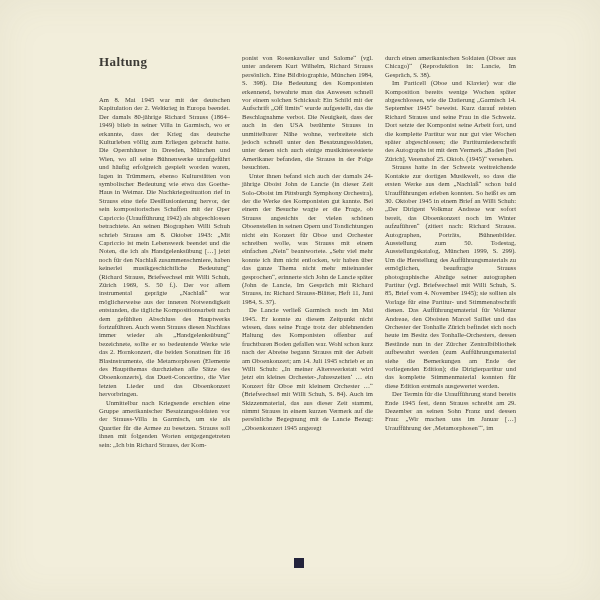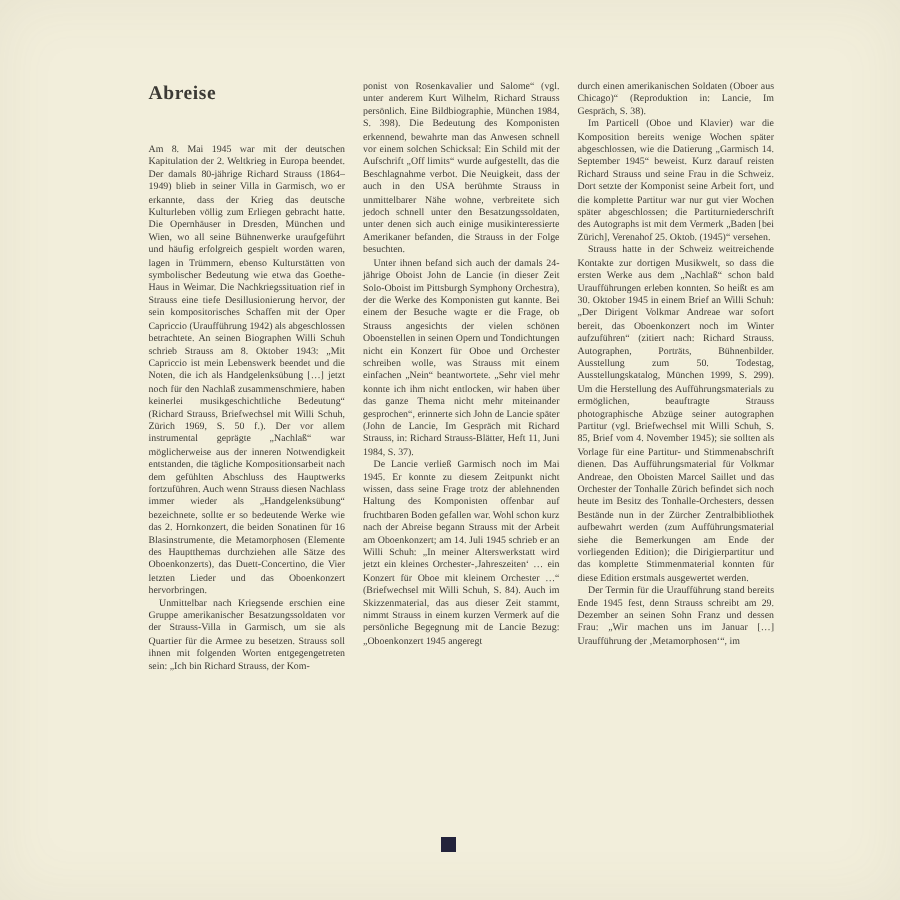--- a/index.html
+++ b/index.html
@@ -45,21 +45,21 @@
     width:10px;height:10px;
     background:var(--mark);
   }
 </style>
 </head>
 <body>
 
 <main class="textblock">
 
   <section class="col">
-    <h1 class="page-title">Abreise</h1>
+    <h1 class="page-title">Haltung</h1>
     <p>Am 8. Mai 1945 war mit der deutschen Kapitulation der 2. Weltkrieg in Europa beendet. Der damals 80-jährige Richard Strauss (1864–1949) blieb in seiner Villa in Garmisch, wo er erkannte, dass der Krieg das deutsche Kulturleben völlig zum Erliegen gebracht hatte. Die Opernhäuser in Dresden, München und Wien, wo all seine Bühnenwerke uraufgeführt und häufig erfolgreich gespielt worden waren, lagen in Trümmern, ebenso Kulturstätten von symbolischer Bedeutung wie etwa das Goethe-Haus in Weimar. Die Nachkriegssituation rief in Strauss eine tiefe Desillusionierung hervor, der sein kompositorisches Schaffen mit der Oper Capriccio (Uraufführung 1942) als abgeschlossen betrachtete. An seinen Biographen Willi Schuh schrieb Strauss am 8. Oktober 1943: „Mit Capriccio ist mein Lebenswerk beendet und die Noten, die ich als Handgelenksübung […] jetzt noch für den Nachlaß zusammenschmiere, haben keinerlei musikgeschichtliche Bedeutung“ (Richard Strauss, Briefwechsel mit Willi Schuh, Zürich 1969, S. 50 f.). Der vor allem instrumental geprägte „Nachlaß“ war möglicherweise aus der inneren Notwendigkeit entstanden, die tägliche Kompositionsarbeit nach dem gefühlten Abschluss des Hauptwerks fortzuführen. Auch wenn Strauss diesen Nachlass immer wieder als „Handgelenksübung“ bezeichnete, sollte er so bedeutende Werke wie das 2. Hornkonzert, die beiden Sonatinen für 16 Blasinstrumente, die Metamorphosen (Elemente des Hauptthemas durchziehen alle Sätze des Oboenkonzerts), das Duett-Concertino, die Vier letzten Lieder und das Oboenkonzert hervorbringen.</p>
     <p class="indent">Unmittelbar nach Kriegsende erschien eine Gruppe amerikanischer Besatzungssoldaten vor der Strauss-Villa in Garmisch, um sie als Quartier für die Armee zu besetzen. Strauss soll ihnen mit folgenden Worten entgegengetreten sein: „Ich bin Richard Strauss, der Kom-</p>
   </section>
 
   <section class="col">
     <p>ponist von Rosenkavalier und Salome“ (vgl. unter anderem Kurt Wilhelm, Richard Strauss persönlich. Eine Bildbiographie, München 1984, S. 398). Die Bedeutung des Komponisten erkennend, bewahrte man das Anwesen schnell vor einem solchen Schicksal: Ein Schild mit der Aufschrift „Off limits“ wurde aufgestellt, das die Beschlagnahme verbot. Die Neuigkeit, dass der auch in den USA berühmte Strauss in unmittelbarer Nähe wohne, verbreitete sich jedoch schnell unter den Besatzungssoldaten, unter denen sich auch einige musikinteressierte Amerikaner befanden, die Strauss in der Folge besuchten.</p>
     <p class="indent">Unter ihnen befand sich auch der damals 24-jährige Oboist John de Lancie (in dieser Zeit Solo-Oboist im Pittsburgh Symphony Orchestra), der die Werke des Komponisten gut kannte. Bei einem der Besuche wagte er die Frage, ob Strauss angesichts der vielen schönen Oboenstellen in seinen Opern und Tondichtungen nicht ein Konzert für Oboe und Orchester schreiben wolle, was Strauss mit einem einfachen „Nein“ beantwortete. „Sehr viel mehr konnte ich ihm nicht entlocken, wir haben über das ganze Thema nicht mehr miteinander gesprochen“, erinnerte sich John de Lancie später (John de Lancie, Im Gespräch mit Richard Strauss, in: Richard Strauss-Blätter, Heft 11, Juni 1984, S. 37).</p>
     <p class="indent">De Lancie verließ Garmisch noch im Mai 1945. Er konnte zu diesem Zeitpunkt nicht wissen, dass seine Frage trotz der ablehnenden Haltung des Komponisten offenbar auf fruchtbaren Boden gefallen war. Wohl schon kurz nach der Abreise begann Strauss mit der Arbeit am Oboenkonzert; am 14. Juli 1945 schrieb er an Willi Schuh: „In meiner Alterswerkstatt wird jetzt ein kleines Orchester-‚Jahreszeiten‘ … ein Konzert für Oboe mit kleinem Orchester …“ (Briefwechsel mit Willi Schuh, S. 84). Auch im Skizzenmaterial, das aus dieser Zeit stammt, nimmt Strauss in einem kurzen Vermerk auf die persönliche Begegnung mit de Lancie Bezug: „Oboenkonzert 1945 angeregt</p>
   </section>
 

